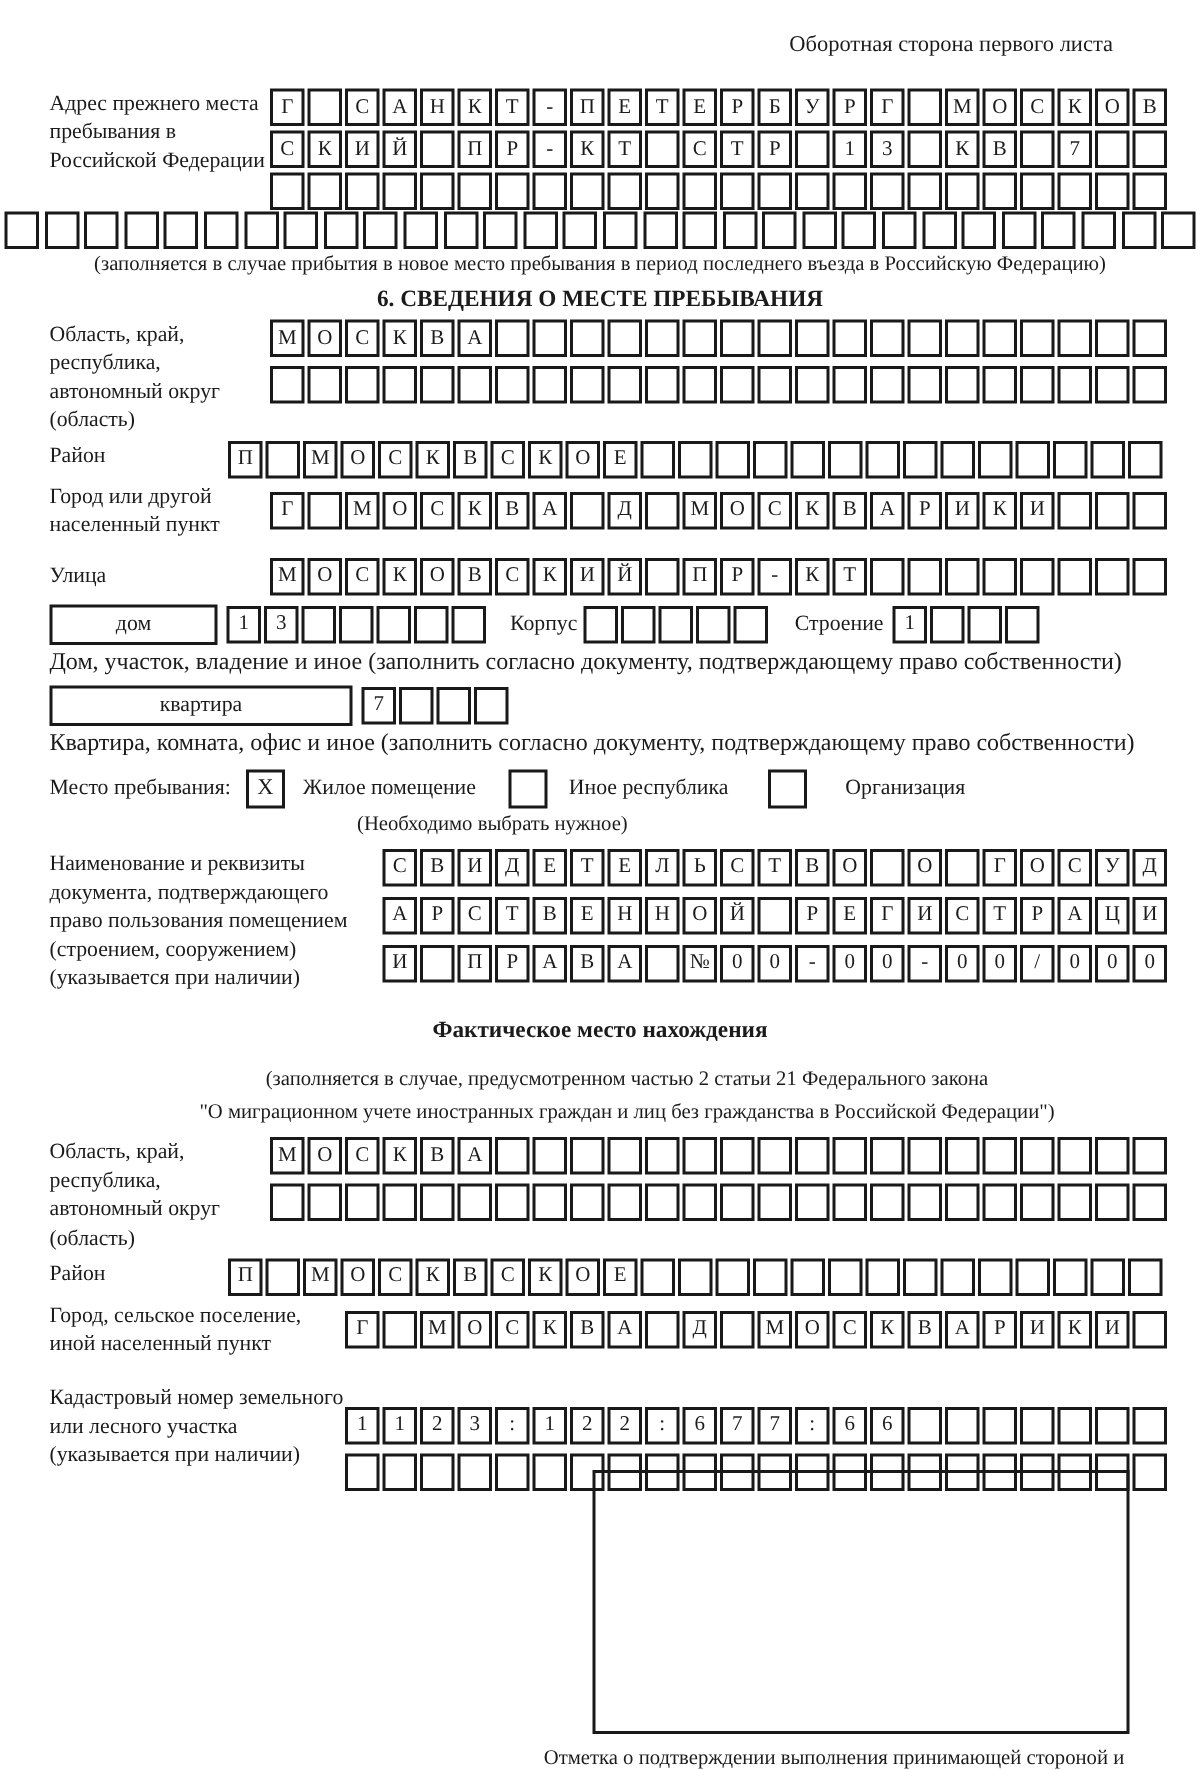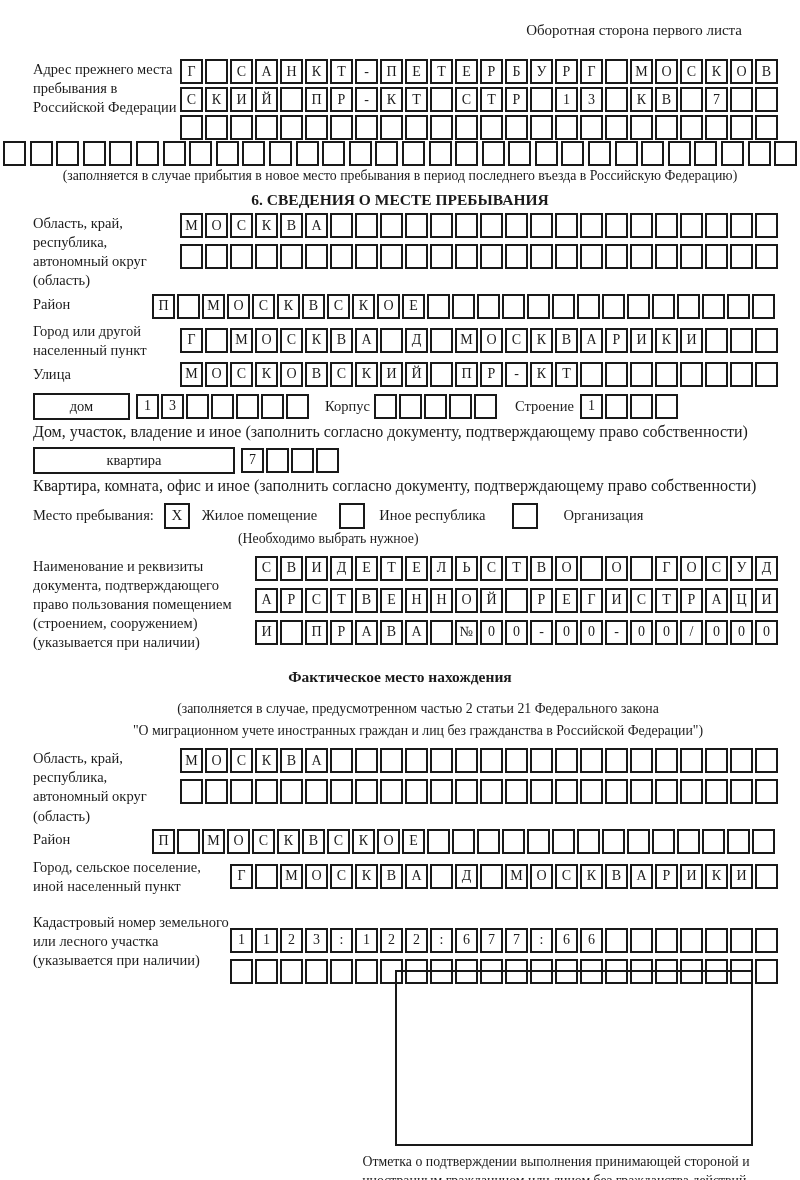--- a/index.html
+++ b/index.html
@@ -280,21 +280,21 @@
         <div class="cell">Р</div>
         <div class="cell">И</div>
         <div class="cell">К</div>
         <div class="cell">И</div>
         <div class="cell"></div>
         <div class="cell"></div>
         <div class="cell"></div>
       </div>
   </div>
 
-  <div class="frow vcenter" style="margin-top:2px">
+  <div class="frow vcenter" style="margin-top:12px">
     <div class="lbl" style="width:147px">Улица</div>
     <div class="cellrow">
         <div class="cell">М</div>
         <div class="cell">О</div>
         <div class="cell">С</div>
         <div class="cell">К</div>
         <div class="cell">О</div>
         <div class="cell">В</div>
         <div class="cell">С</div>
         <div class="cell">К</div>
@@ -311,21 +311,21 @@
         <div class="cell"></div>
         <div class="cell"></div>
         <div class="cell"></div>
         <div class="cell"></div>
         <div class="cell"></div>
         <div class="cell"></div>
       </div>
   </div>
 
   <div class="frow vcenter" style="margin-top:6px">
-    <div class="wbox" style="width:97px">дом</div>
+    <div class="wbox" style="width:112px">дом</div>
     <div class="cellrow" style="margin-left:6px">
         <div class="cell">1</div>
         <div class="cell">3</div>
         <div class="cell"></div>
         <div class="cell"></div>
         <div class="cell"></div>
         <div class="cell"></div>
         <div class="cell"></div>
       </div>
     <div class="inline-lbl" style="margin:0 4px 0 14px">Корпус</div>

